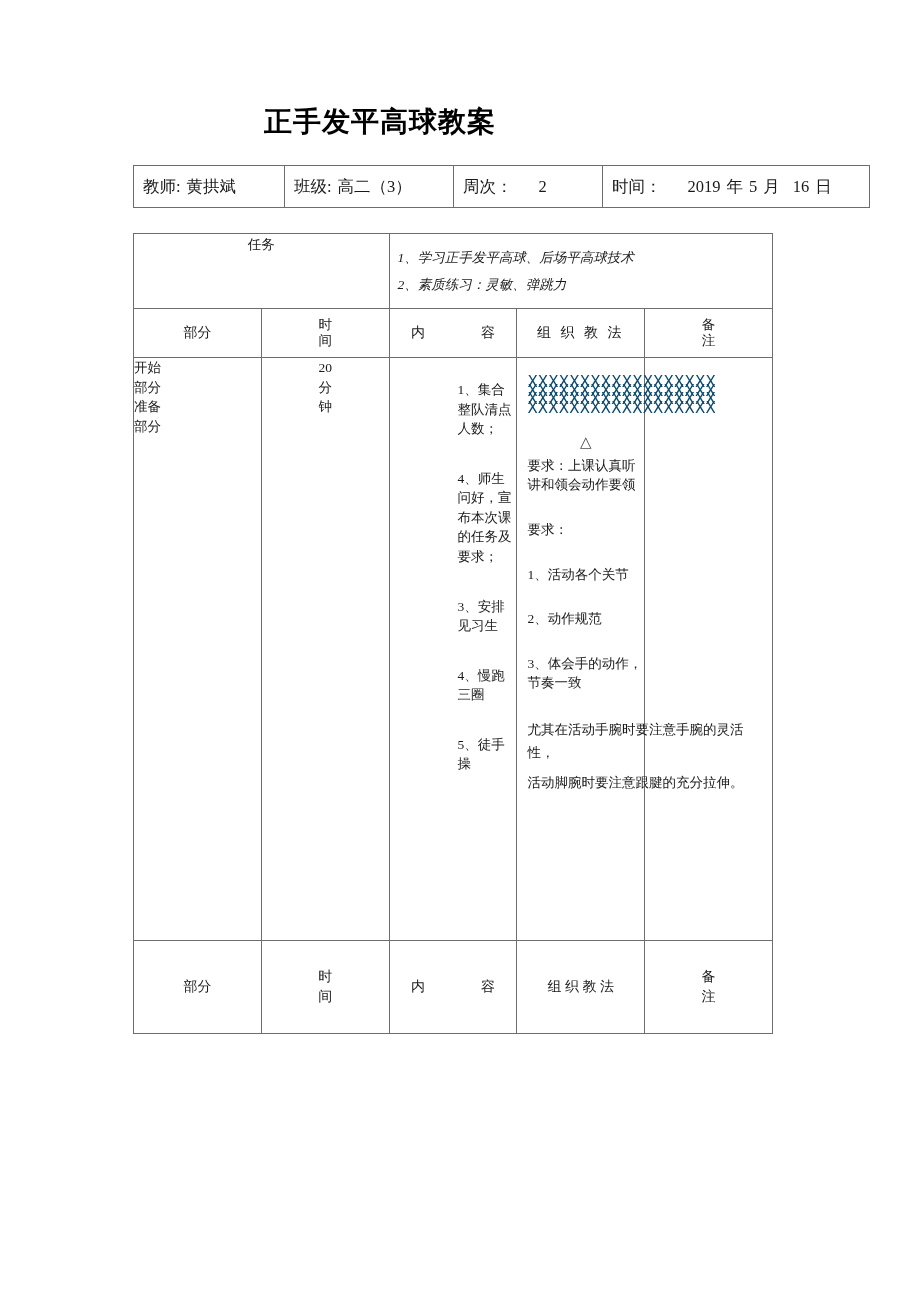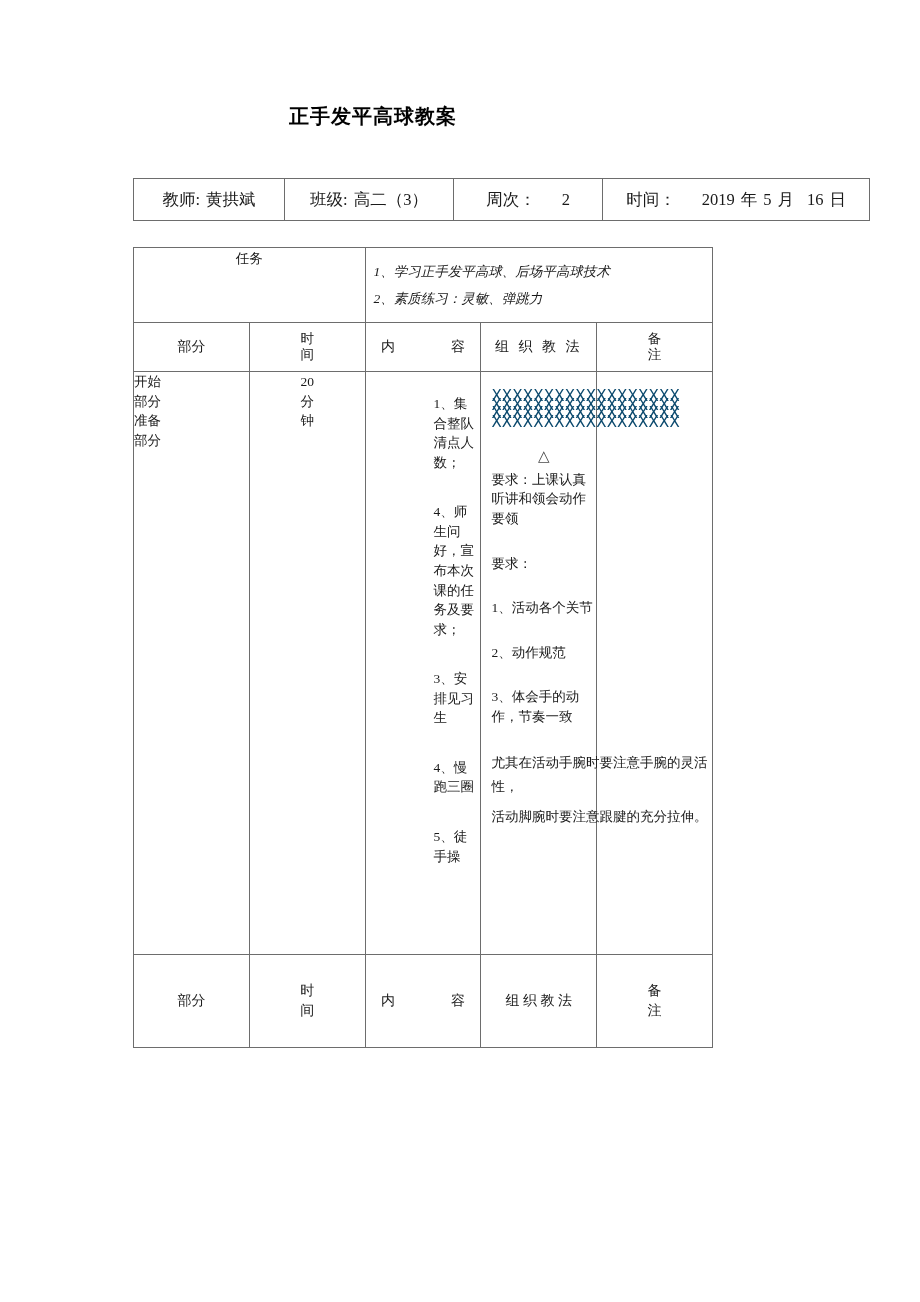--- a/index.html
+++ b/index.html
@@ -20,40 +20,39 @@
     position: absolute;
     left: 0;
     top: 0;
     width: 920px;
     height: 1302px;
   }
 
   
   .doc-title {
     position: absolute;
-    left: 1px;
+    left: 8px;
     top: 103px;
     width: 744px;
     text-align: center;
     font-family: "DejaVu Sans", "Liberation Sans", sans-serif;
     font-weight: bold;
-    font-size: 20px;
+    font-size: 28px;
     letter-spacing: 1px;
     color: #000;
   }
 
   
   .info-table {
     position: absolute;
     left: 133px;
-    top: 178px;
+    top: 165px;
     width: 660px;
     border-collapse: collapse;
     table-layout: fixed;
-    text-align: center;
   }
   .info-table td {
     border: 1px solid #6d6d6d;
     height: 41px;
     font-size: 16.5px;
     padding: 0 9px;
     white-space: nowrap;
     vertical-align: middle;
   }
   .info-teacher  { width: 132px; }
@@ -61,22 +60,22 @@
   .info-week     { width: 130px; }
   .info-date     { width: 248px; }
   .gap-sm  { display: inline-block; width: 13px; }
   .gap-md  { display: inline-block; width: 26px; }
   .gap-xs  { display: inline-block; width: 6px; }
 
   
   .main-table {
     position: absolute;
     left: 133px;
-    top: 247px;
-    width: 580px;
+    top: 233px;
+    width: 640px;
     border-collapse: collapse;
     table-layout: fixed;
     padding-left: 29px;
   }
   .main-table td {
     border: 1px solid #6d6d6d;
     vertical-align: top;
     font-size: 13.5px;
     line-height: 1.45;
   }

